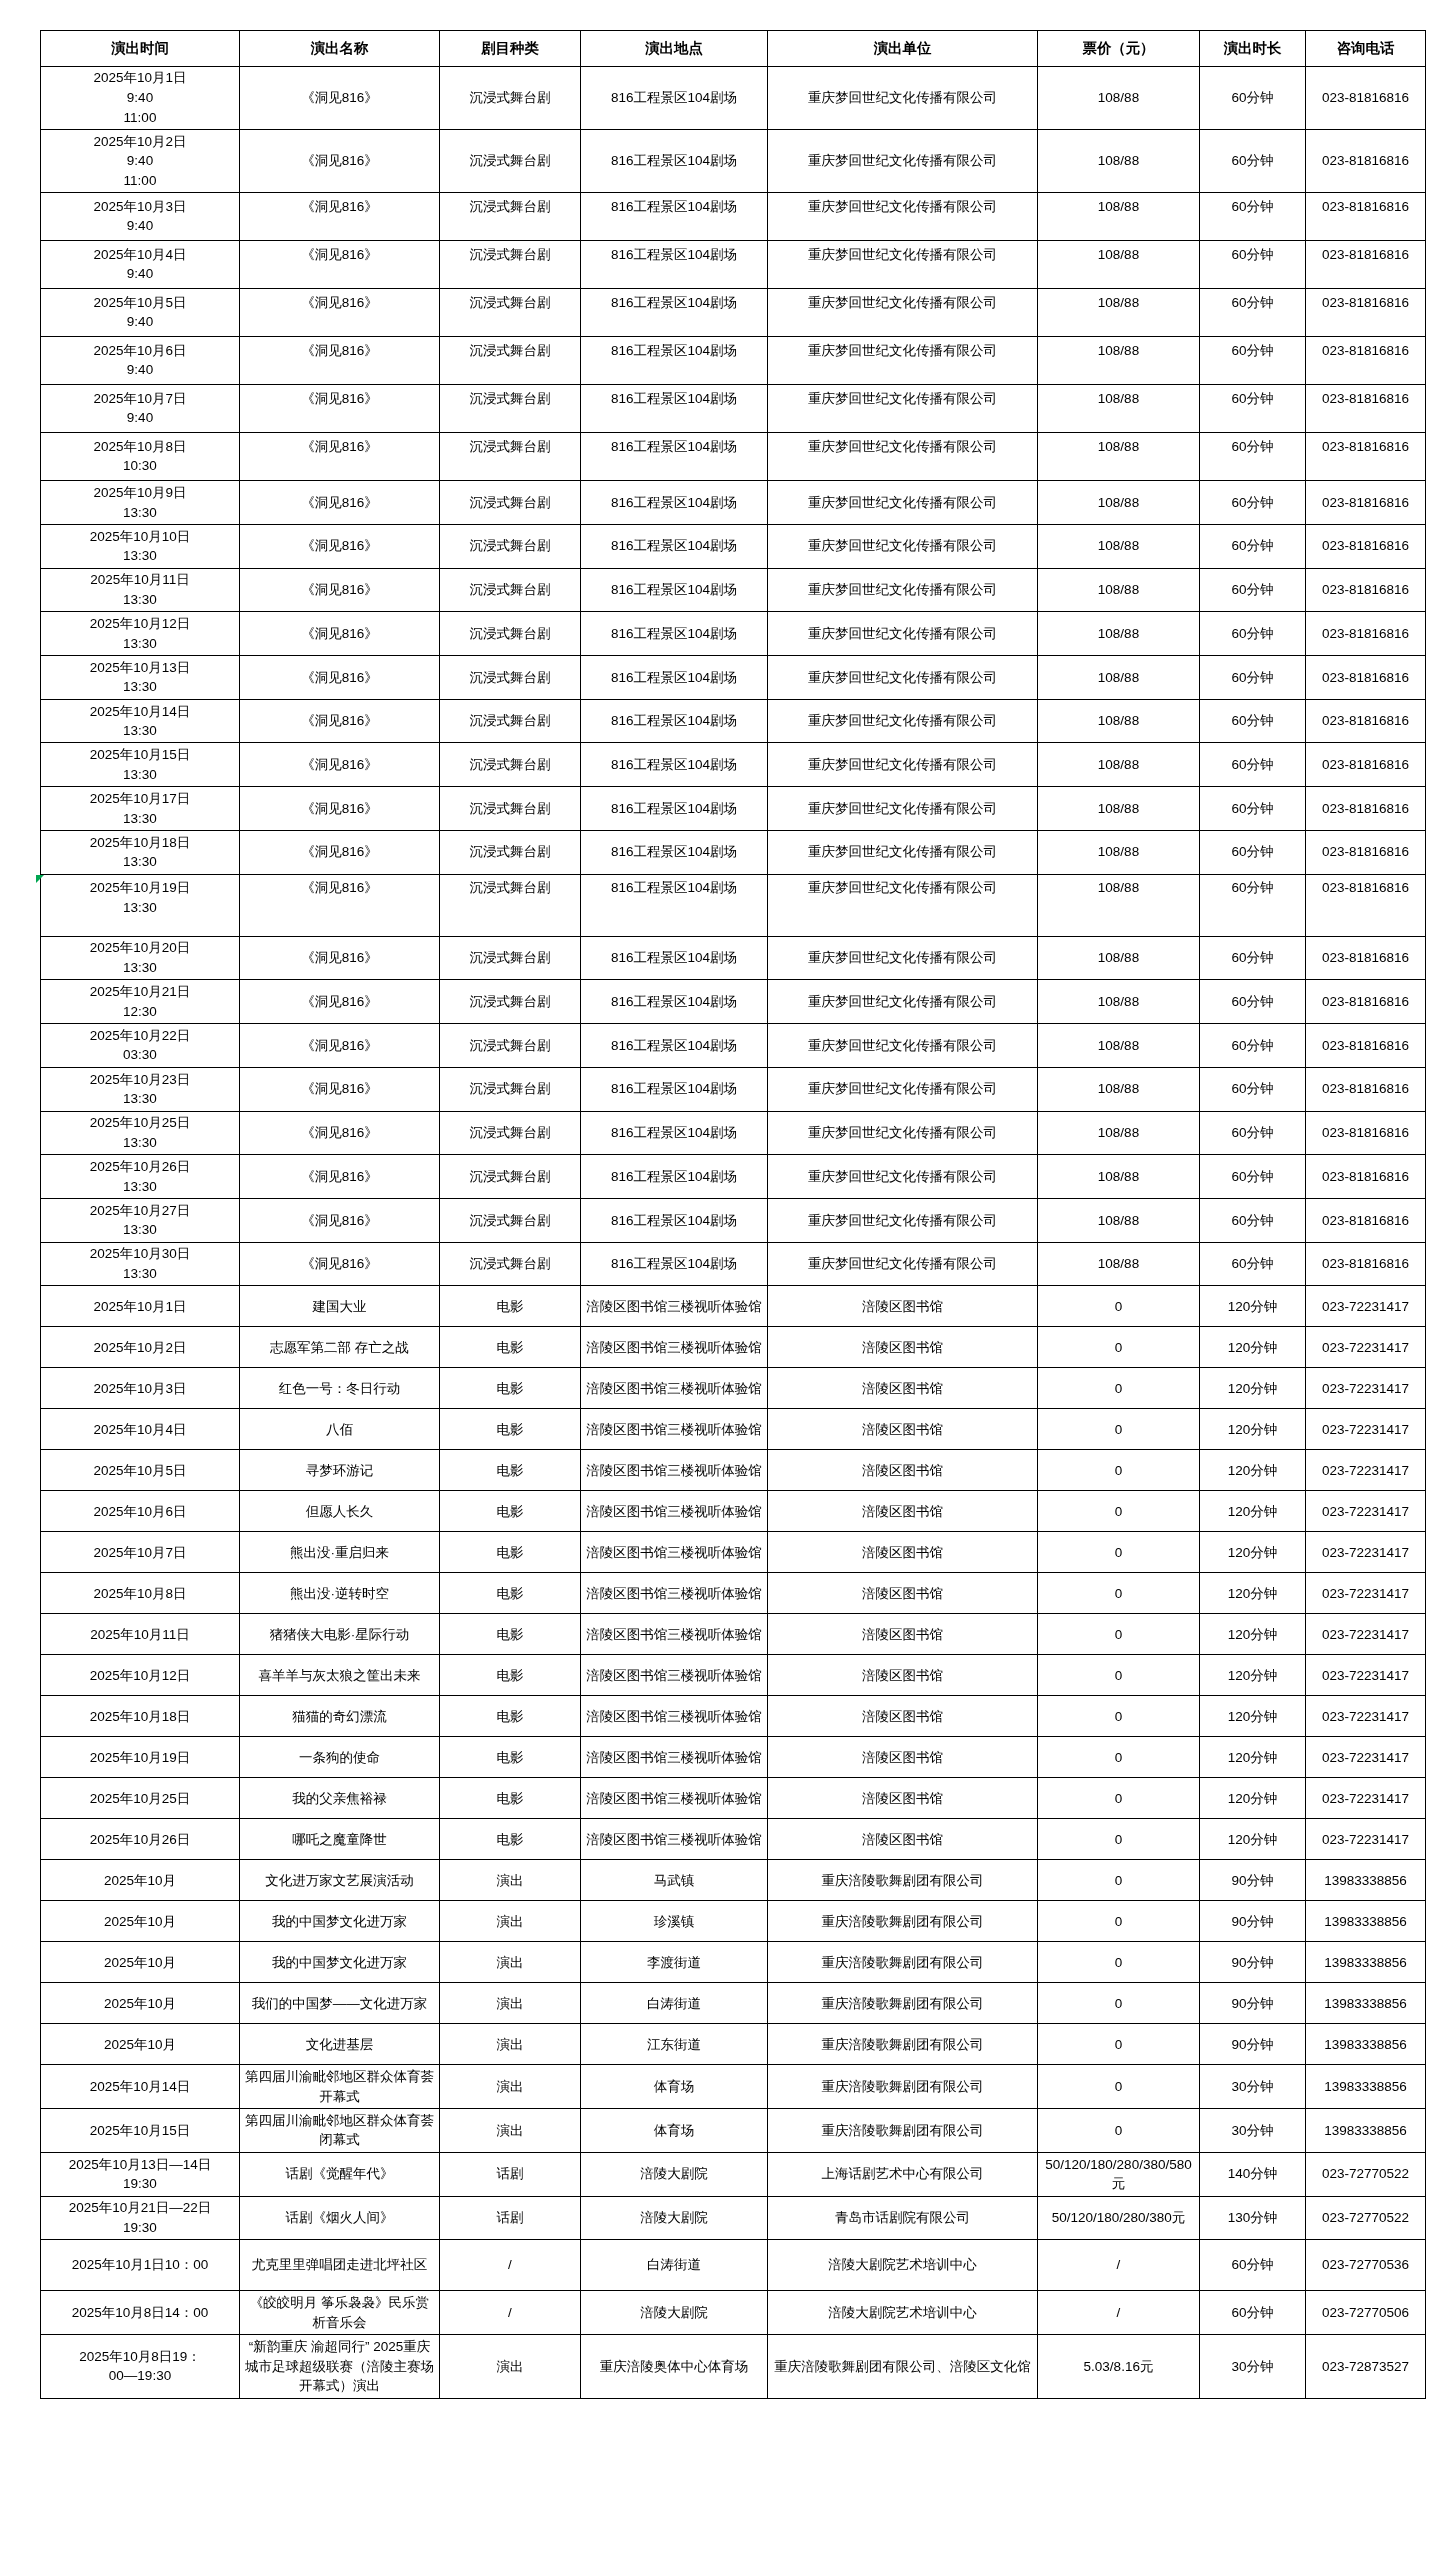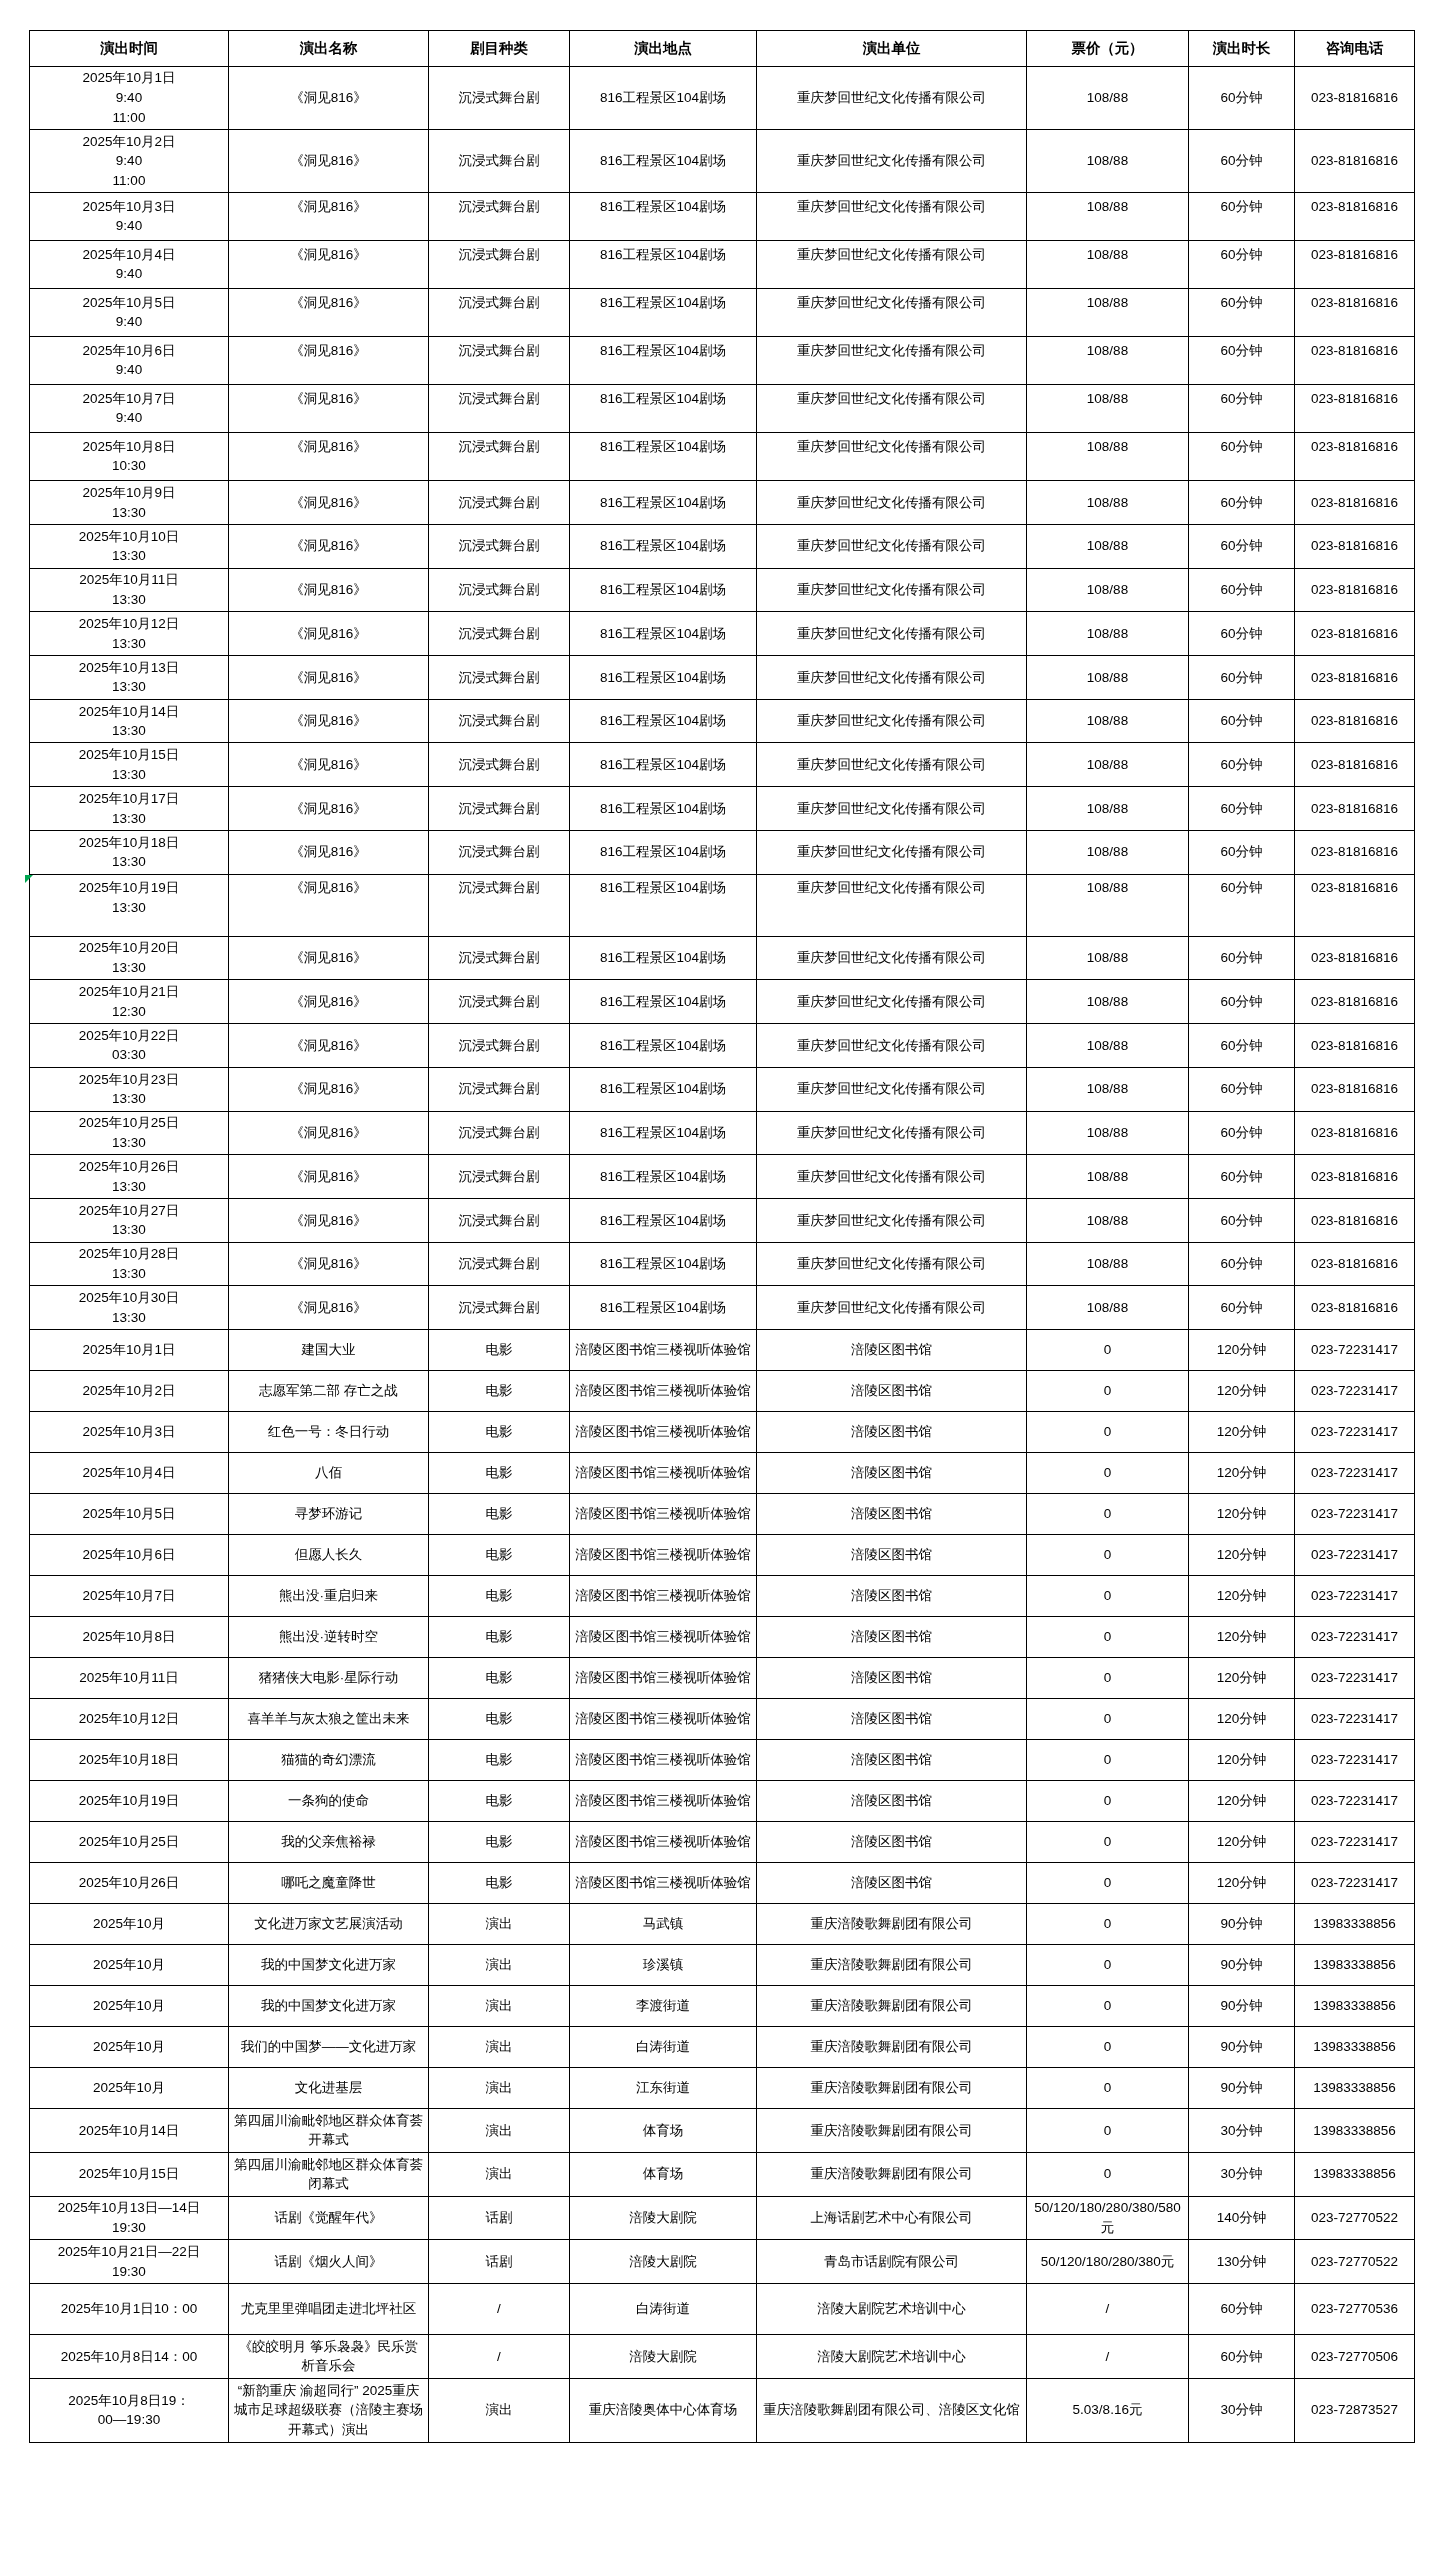--- a/index.html
+++ b/index.html
@@ -1,21 +1,21 @@
 <!DOCTYPE html>
 <html style="font-size:14.4px"><head>
 <meta charset="utf-8">
 <style>
   html,body{margin:0;padding:0;background:#ffffff;}
   body{width:1430px;min-height:2576px;font-family:"Liberation Sans",sans-serif;color:#000;}
   table[data-name="performance-schedule-table"]{
     border-collapse:collapse;
     table-layout:fixed;
     width:1385px;
-    margin:30px 0 0 29px;
+    margin:30px 0 0 40px;
     border:1.8px solid #000;
   }
   th,td{
     border:0.9px solid #000;
     text-align:center;
     vertical-align:middle;
     padding:1.8px 3.6px;
     font-size:13.5px;
     line-height:1.45;
     white-space:pre-line;
@@ -338,31 +338,20 @@
 13:30</td>
         <td data-name="cell-name">《洞见816》</td>
         <td data-name="cell-type">沉浸式舞台剧</td>
         <td data-name="cell-venue">816工程景区104剧场</td>
         <td data-name="cell-organizer">重庆梦回世纪文化传播有限公司</td>
         <td data-name="cell-price">108/88</td>
         <td data-name="cell-duration">60分钟</td>
         <td data-name="cell-phone">023-81816816</td>
       </tr>
       <tr data-name="table-row" class="h48">
-        <td data-name="cell-time">2025年10月28日
-13:30</td>
-        <td data-name="cell-name">《洞见816》</td>
-        <td data-name="cell-type">沉浸式舞台剧</td>
-        <td data-name="cell-venue">816工程景区104剧场</td>
-        <td data-name="cell-organizer">重庆梦回世纪文化传播有限公司</td>
-        <td data-name="cell-price">108/88</td>
-        <td data-name="cell-duration">60分钟</td>
-        <td data-name="cell-phone">023-81816816</td>
-      </tr>
-      <tr data-name="table-row" class="h48">
         <td data-name="cell-time">2025年10月30日
 13:30</td>
         <td data-name="cell-name">《洞见816》</td>
         <td data-name="cell-type">沉浸式舞台剧</td>
         <td data-name="cell-venue">816工程景区104剧场</td>
         <td data-name="cell-organizer">重庆梦回世纪文化传播有限公司</td>
         <td data-name="cell-price">108/88</td>
         <td data-name="cell-duration">60分钟</td>
         <td data-name="cell-phone">023-81816816</td>
       </tr>

